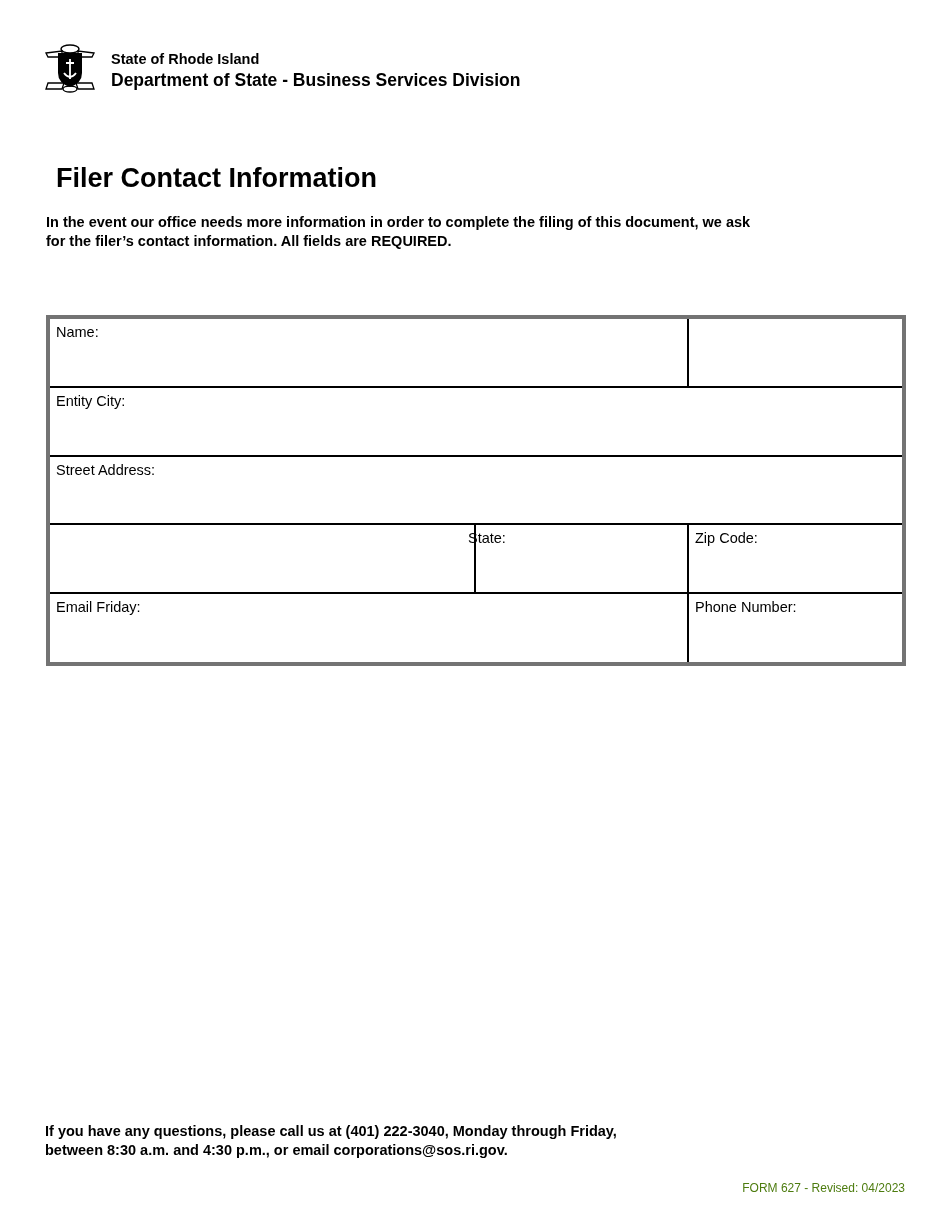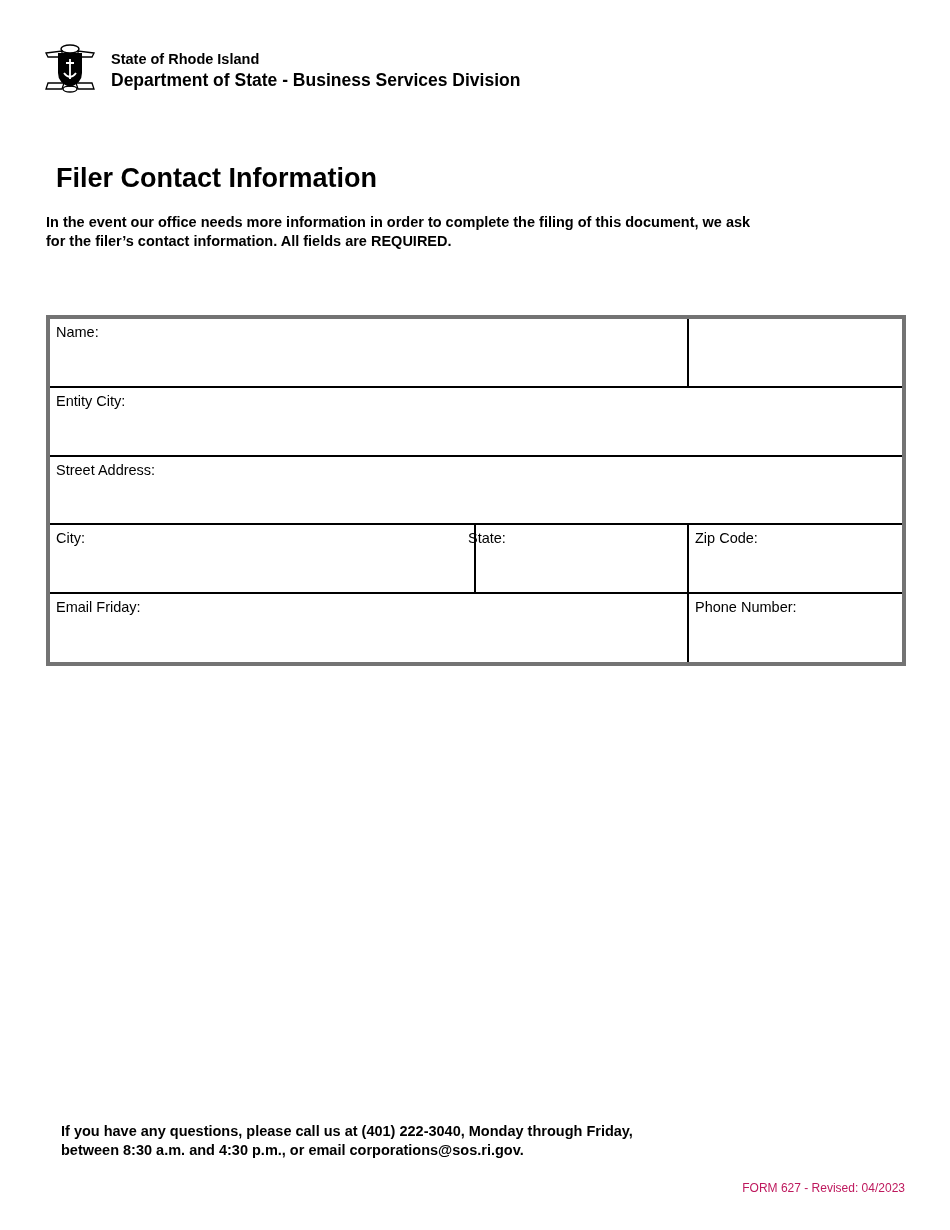--- a/index.html
+++ b/index.html
@@ -13,22 +13,22 @@
     .title { position: absolute; left: 56px; top: 163px; font-size: 27px; font-weight: bold; }
     .intro { position: absolute; left: 46px; top: 213px; width: 800px; font-size: 14.5px; font-weight: bold; line-height: 19px; }
     .form-table {
       position: absolute; left: 46px; top: 315px; width: 852px; height: 343px;
       border: 4px solid #737373; box-sizing: content-box;
     }
     .cell { position: absolute; box-sizing: border-box; }
     .cell .lbl { position: absolute; left: 6px; top: 5px; font-size: 14.5px; }
     .hline { position: absolute; left: 0; width: 100%; height: 2px; background: #000; }
     .vline { position: absolute; width: 2px; background: #000; }
-    .footer { position: absolute; left: 45px; top: 1122px; font-size: 14.5px; font-weight: bold; line-height: 19px; margin-left: 16px; }
-    .formno { position: absolute; right: 45px; top: 1181px; font-size: 12px; color: #be185d; }
+    .footer { position: absolute; left: 45px; top: 1122px; font-size: 14.5px; font-weight: bold; line-height: 19px; }
+    .formno { position: absolute; right: 45px; top: 1181px; font-size: 12px; color: #4d7c0f; }
   </style>
 </head>
 <body>
 
 <svg class="seal" viewBox="0 0 52 50">
   <ellipse cx="26" cy="6" rx="9" ry="4" fill="none" stroke="#000" stroke-width="1.5"></ellipse>
   <path d="M2 10 L18 8 L18 14 L4 14 Z" fill="none" stroke="#000" stroke-width="1.3"></path>
   <path d="M50 10 L34 8 L34 14 L48 14 Z" fill="none" stroke="#000" stroke-width="1.3"></path>
   <path d="M14 10 L38 10 L38 30 Q38 40 26 44 Q14 40 14 30 Z" fill="#000"></path>
   <path d="M26 16 L26 36 M22 20 L30 20 M20 30 Q26 38 32 30" fill="none" stroke="#fff" stroke-width="1.8"></path>
@@ -59,23 +59,20 @@
 
   <div class="cell" style="left:0; top:0; width:637px; height:67px">
     <span class="lbl">Name:</span>
   </div>
   <div class="cell" style="left:0; top:69px; width:852px; height:67px">
     <span class="lbl">Entity City:</span>
   </div>
   <div class="cell" style="left:0; top:138px; width:852px; height:66px">
     <span class="lbl">Street Address:</span>
   </div>
-  <div class="cell" style="left:0; top:206px; width:424px; height:67px">
-    <span class="lbl">City:</span>
-  </div>
   <div class="cell" style="left:412px; top:206px; width:187px; height:67px">
     <span class="lbl">State:</span>
   </div>
   <div class="cell" style="left:639px; top:206px; width:230px; height:67px">
     <span class="lbl">Zip Code:</span>
   </div>
   <div class="cell" style="left:0; top:275px; width:637px; height:68px">
     <span class="lbl">Email Friday:</span>
   </div>
   <div class="cell" style="left:639px; top:275px; width:213px; height:68px">

